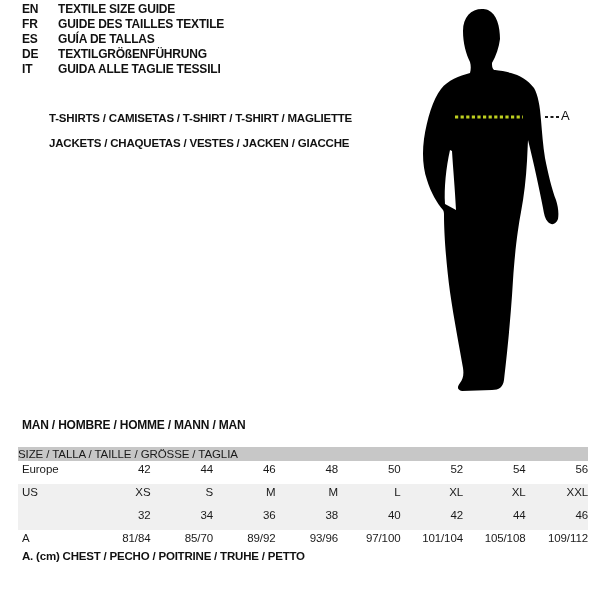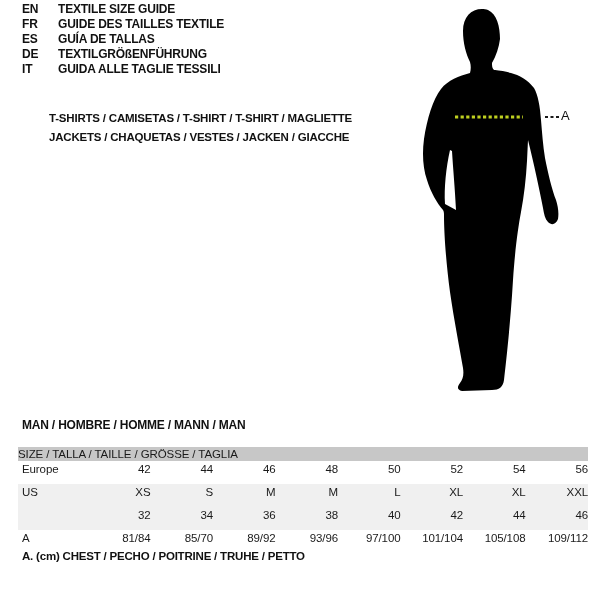--- a/index.html
+++ b/index.html
@@ -7,21 +7,21 @@
     width:600px;height:600px;position:relative;background:#ffffff;
     font-family:"Liberation Sans", sans-serif;color:#111;overflow:hidden;
     -webkit-font-smoothing:antialiased;
   }
   
   .lang-list{position:absolute;left:22px;top:2px;}
   .lang-row{display:flex;line-height:15px;font-size:12px;font-weight:bold;letter-spacing:-0.2px;}
   .lang-code{width:36px;flex:0 0 36px;}
   
   .cat{position:absolute;left:22px;font-size:11.5px;font-weight:bold;letter-spacing:-0.2px;line-height:15px;white-space:nowrap;margin-left:27px;}
-  .cat1{top:111px;} .cat2{top:130px;}
+  .cat1{top:111px;} .cat2{top:136px;}
   
   .figure-wrap{position:absolute;left:400px;top:0;width:200px;height:410px;}
   .measure-label{position:absolute;left:561px;top:108px;font-size:13px;color:#111;}
   
   .gender{position:absolute;left:22px;top:418px;font-size:12px;font-weight:bold;letter-spacing:-0.2px;line-height:15px;}
   
   .size-table{position:absolute;left:18px;top:447px;width:570px;font-size:11.5px;letter-spacing:-0.1px;}
   .thead{background:#c7c7c7;height:14px;line-height:14px;color:#1a1a1a;}
   .trow{display:flex;height:23px;line-height:16px;color:#1a1a1a;}
   .trow.shaded{background:#f0f0f0;gap:23px;}

